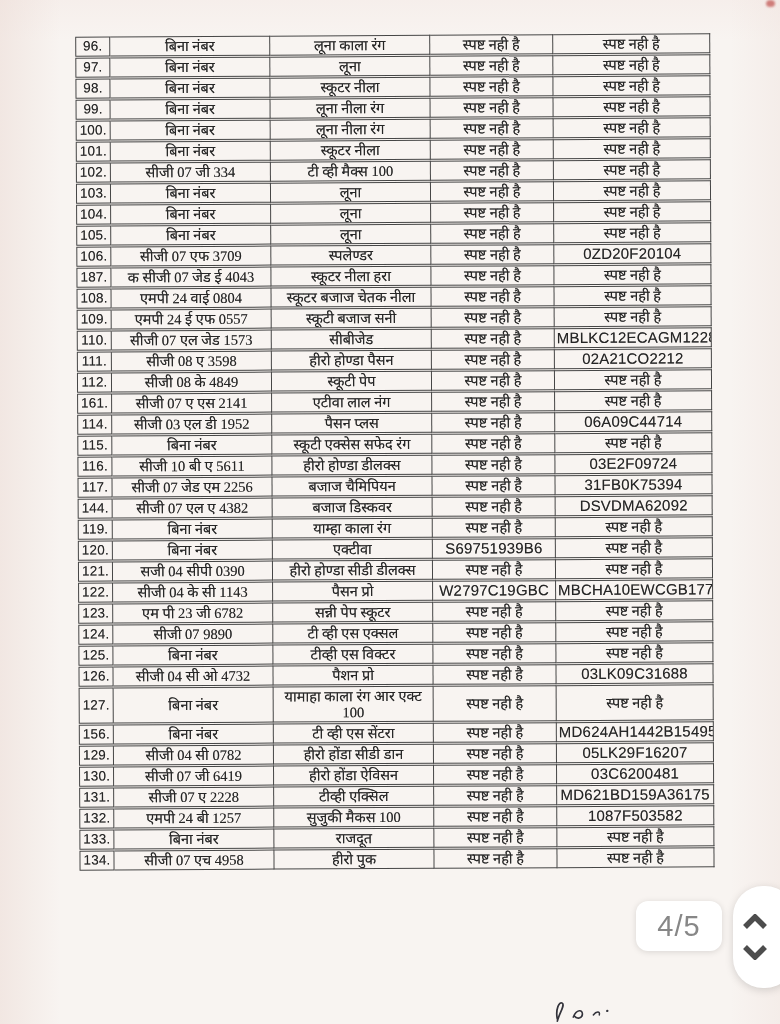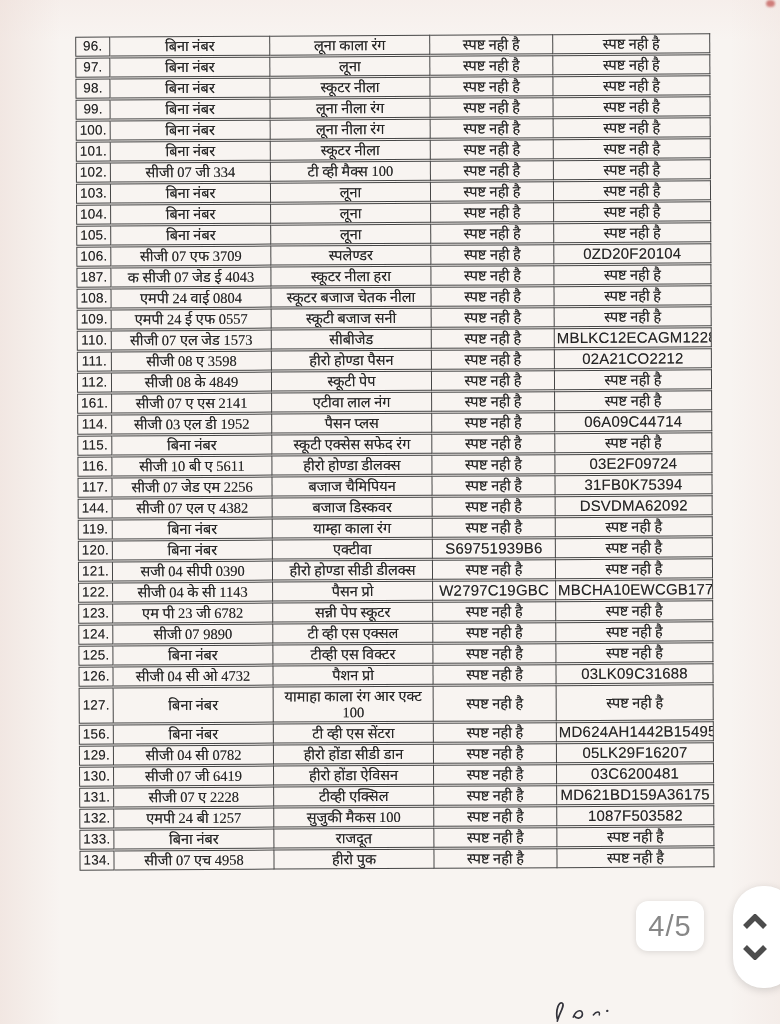--- a/index.html
+++ b/index.html
@@ -42,21 +42,21 @@
     text-shadow: 0 0 0.6px rgba(40,40,40,0.55);
     overflow: hidden;
   }
   table.vt td:first-child { border-left: 1px solid #464646; }
   td.dev { font-size: 14.5px; font-family: "Liberation Serif", "DejaVu Serif", serif; }
   td.lat { font-size: 15px; font-family: "Liberation Sans", "DejaVu Sans", sans-serif; letter-spacing: 0.2px; }
   td.sn  { font-size: 13.5px; text-align: left; padding-left: 3px; }
   .page-badge {
     position: absolute;
     left: 636px; top: 901px;
-    width: 68px; height: 50px;
+    width: 86px; height: 50px;
     background: #ffffff;
     border-radius: 12px;
     box-shadow: 0 1px 6px rgba(0,0,0,0.13);
     display: flex; align-items: center; justify-content: center;
     z-index: 6;
   }
   .page-badge span {
     font-family: "Liberation Sans", "DejaVu Sans", sans-serif;
     font-size: 29px; color: #878787; letter-spacing: 1px;
   }

